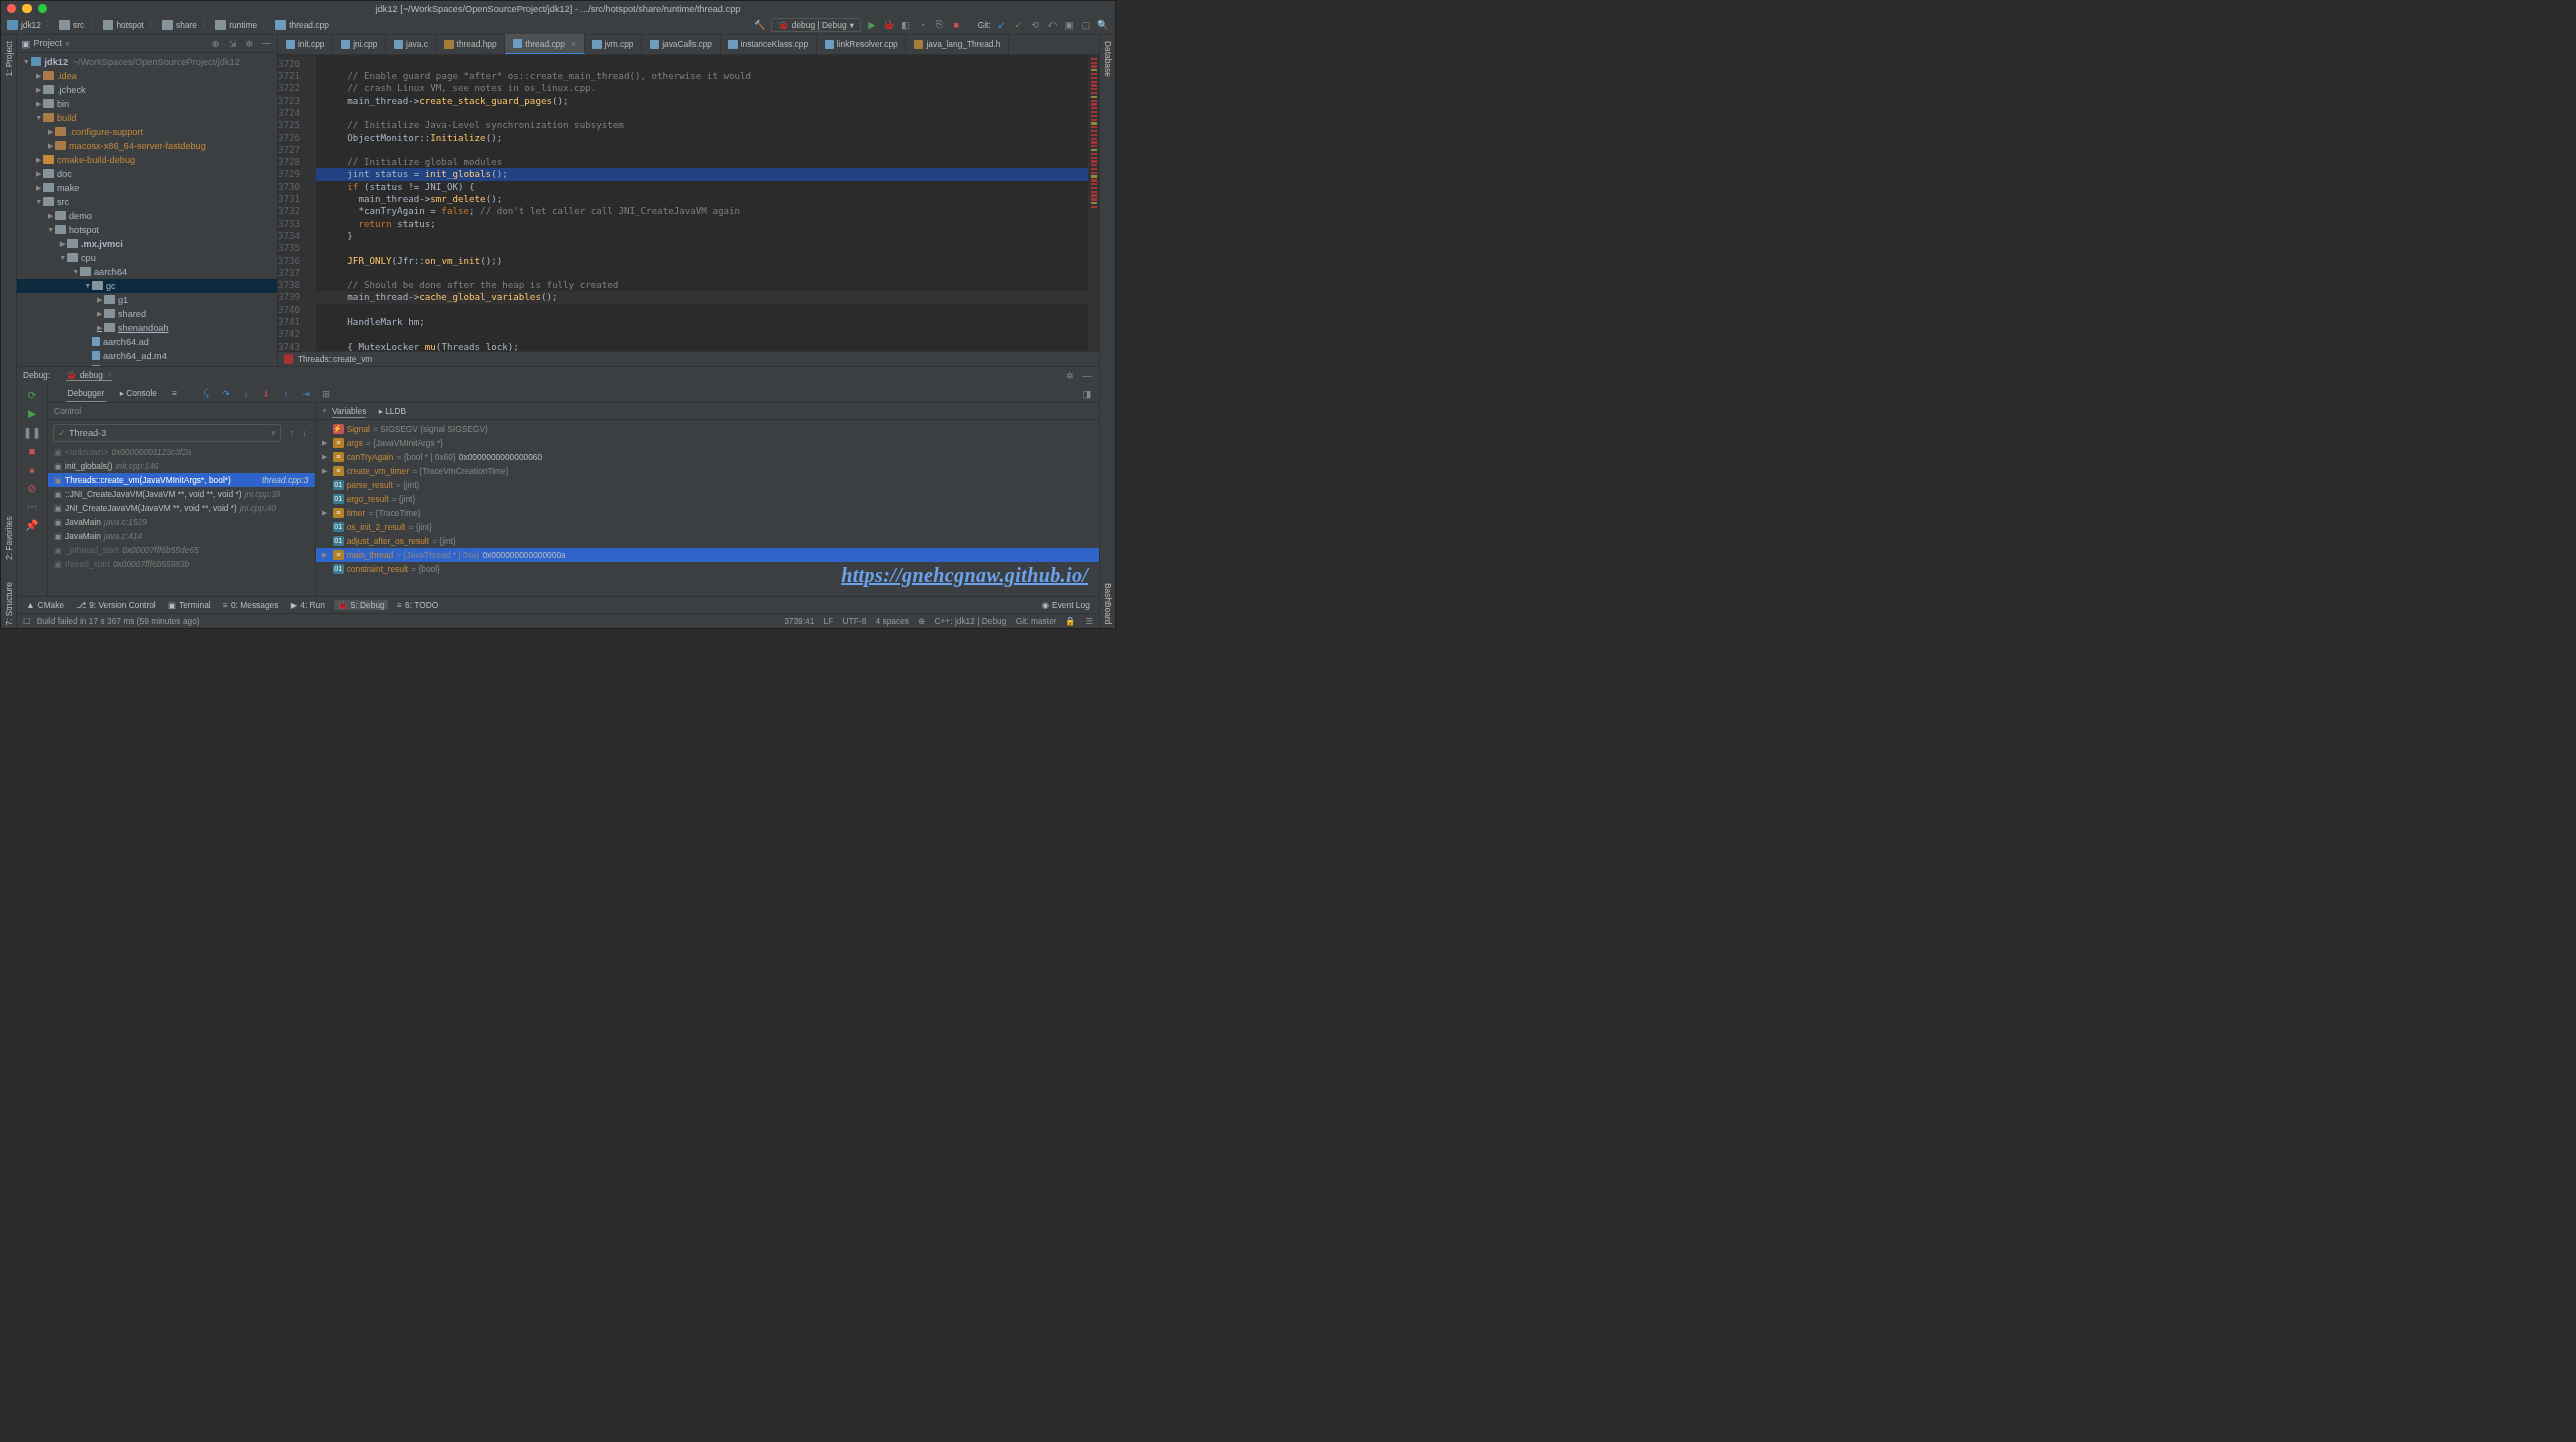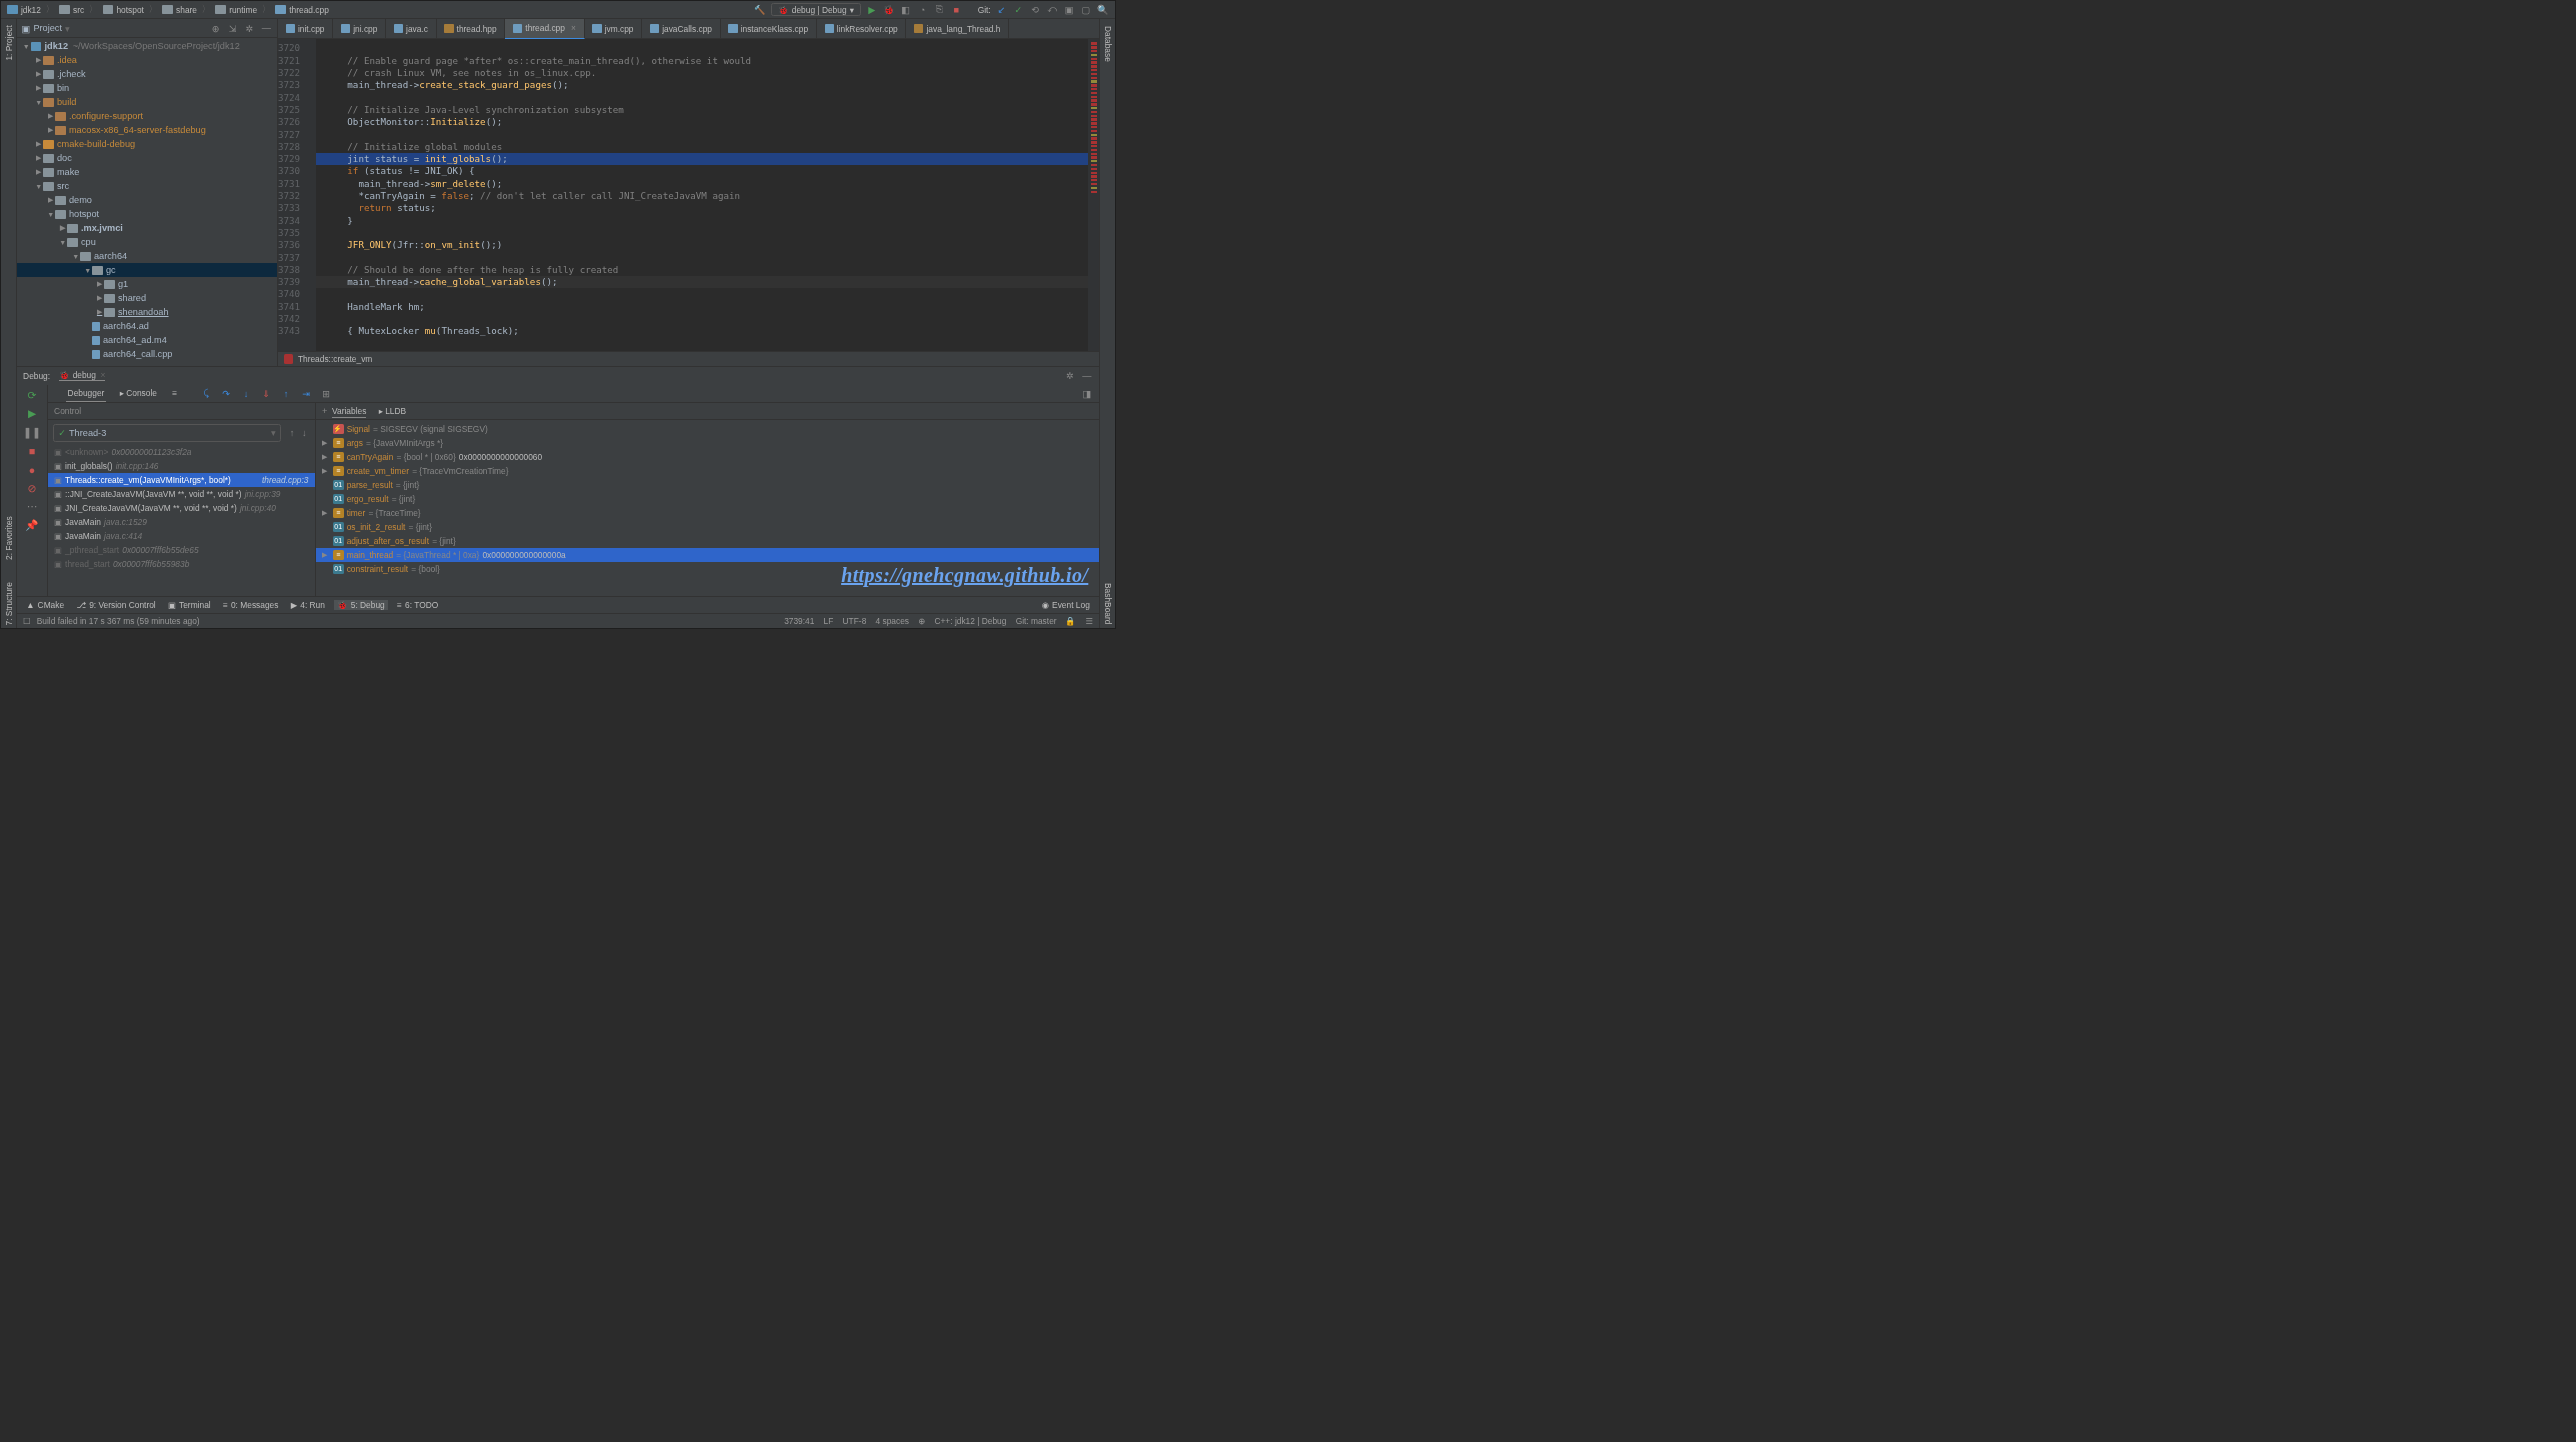--- a/index.html
+++ b/index.html
@@ -114,20 +114,28 @@
 .status-right { display: flex; gap: 9.2px; }
 .bottom-toolbar { height: 17px; background: #3c3f41; border-top: 0.8px solid #323232; display: flex; align-items: center; padding: 0 6.1px; gap: 6.1px; font-size: 8.4px; color: #bbb; }
 .bt-item { display: flex; align-items: center; gap: 3.1px; padding: 0 3.1px; }
 .bt-item.act { background: #4e5254; }
 .bt-spacer { flex: 1; }
 </style>
 </head>
 <body>
 
 <div class="window">
+  <div class="titlebar">
+    <div class="traffic">
+      <div class="dot red"></div>
+      <div class="dot yellow"></div>
+      <div class="dot green"></div>
+    </div>
+    <div class="title">jdk12 [~/WorkSpaces/OpenSourceProject/jdk12] - .../src/hotspot/share/runtime/thread.cpp</div>
+  </div>
 
   <div class="breadcrumb-row">
     <div class="bc-left" id="breadcrumbs">
         <span class="bc-item">
           <span class="bc-icon mod"></span>
           <span>jdk12</span>
         </span>
         <span class="bc-sep">〉</span>
         <span class="bc-item">
           <span class="bc-icon"></span>
@@ -436,21 +444,21 @@
           </div>
           <div class="crumb-bar">
             <span style="width:9.2px;height:9.2px;background:#a83232;border-radius:1.5px;display:inline-block"></span>
             <span>Threads::create_vm</span>
           </div>
         </div>
       </div>
 
       <div class="debug-panel">
         <div class="dbg-header">
-          <div style="display:flex;gap:9px;align-items:center">
+          <div style="display:flex;gap:16px;align-items:flex-start">
             <span>Debug:</span>
             <span class="dbg-tab act">🐞 <span>debug</span> <span style="color:#666;margin-left:1.5px">×</span></span>
           </div>
           <div style="display:flex;gap:4.6px">
             <span class="tb-icon">✲</span>
             <span class="tb-icon">—</span>
           </div>
         </div>
         <div class="dbg-body">
           <div class="dbg-left">

